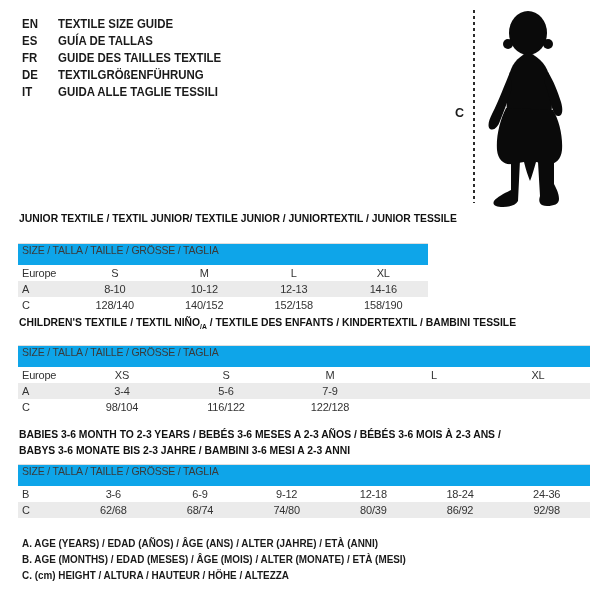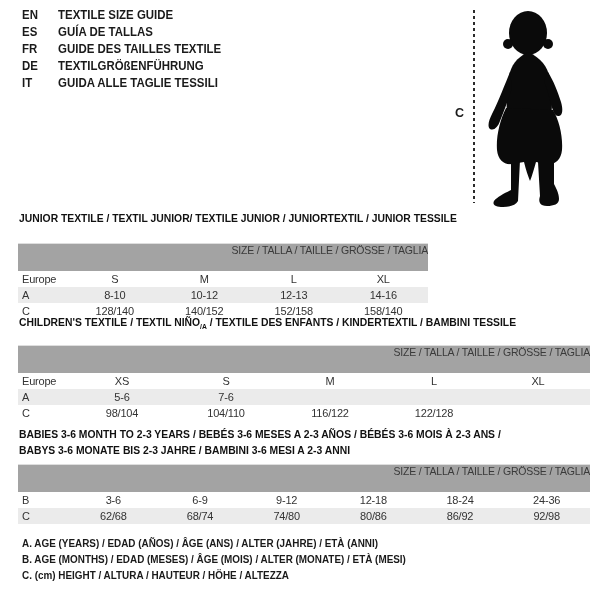--- a/index.html
+++ b/index.html
@@ -2,43 +2,43 @@
 <html><head>
 <meta charset="utf-8">
 <style>
   html,body { margin:0; padding:0; background:#ffffff; }
   .canvas {
     position:relative; width:600px; height:600px; background:#ffffff; overflow:hidden;
     font-family:"Liberation Sans", sans-serif; color:#1a1a1a;
   }
 
   
-  .lang-block { position:absolute; left:22px; top:6px; }
+  .lang-block { position:absolute; left:22px; top:15px; }
   .lang-row { display:flex; height:17px; line-height:17px; font-weight:bold; font-size:13px;
               transform:scaleX(0.88); transform-origin:0 50%; white-space:nowrap; }
   .lang-code { width:41px; }
 
   
   .dash-line { position:absolute; left:473px; top:10px; width:2px; height:193px;
                background:repeating-linear-gradient(to bottom,#2b2b2b 0 3px, transparent 3px 6px); }
   .measure-label { position:absolute; left:455px; top:106px; font-weight:bold; font-size:12.5px; }
   .baby { position:absolute; left:486px; top:10px; width:86px; height:198px; }
 
   
   .sec-title { position:absolute; left:19px; font-weight:bold; font-size:11.5px; line-height:12px;
                color:#111; white-space:nowrap; transform:scaleX(0.9); transform-origin:0 0; }
   .sec-title.two-line { line-height:16px; }
   .subsm { font-size:7.5px; vertical-align:sub; }
 
   
   .table { position:absolute; left:18px; }
   .t1 { width:410px; } .t2 { width:572px; } .t3 { width:572px; }
-  .thead { height:28px; line-height:13px; background:#a3a3a3; border-top:1px solid #dedede;
+  .thead { height:22px; line-height:13px; background:#0ea5e9; border-top:1px solid #dedede;
            box-sizing:border-box; font-size:10.5px; color:#3a3a3a; padding-left:4px;
-           letter-spacing:-0.2px; white-space:nowrap; overflow:hidden;text-align:right; }
+           letter-spacing:-0.2px; white-space:nowrap; overflow:hidden; }
   .trow { display:grid; height:16px; line-height:16px; font-size:11px; color:#333; }
   .t1 .trow { grid-template-columns:52px repeat(4,1fr); }
   .t2 .trow { grid-template-columns:52px repeat(5,1fr); }
   .t3 .trow { grid-template-columns:52px repeat(6,1fr); }
   .trow.shaded { background:#ebebeb; }
   .cell { text-align:center; letter-spacing:-0.2px; overflow:hidden; white-space:nowrap; }
   .cell.rlabel { text-align:left; padding-left:4px; }
 
   
   .footnotes { position:absolute; left:22px; top:535px; }
@@ -104,46 +104,46 @@
       <div class="cell">8-10</div>
       <div class="cell">10-12</div>
       <div class="cell">12-13</div>
       <div class="cell">14-16</div>
     </div>
     <div class="trow">
       <div class="cell rlabel">C</div>
       <div class="cell">128/140</div>
       <div class="cell">140/152</div>
       <div class="cell">152/158</div>
-      <div class="cell">158/140</div>
+      <div class="cell">158/190</div>
     </div>
   </div>
 
   <div class="sec-title" style="top:316px">
     <span>CHILDREN'S TEXTILE / TEXTIL NIÑO</span><span class="subsm">/A</span><span> / TEXTILE DES ENFANTS / KINDERTEXTIL / BAMBINI TESSILE</span>
   </div>
   <div class="table t2" style="top:345px">
     <div class="thead">SIZE / TALLA / TAILLE / GRÖSSE / TAGLIA</div>
     <div class="trow">
       <div class="cell rlabel">Europe</div>
       <div class="cell">XS</div>
       <div class="cell">S</div>
       <div class="cell">M</div>
       <div class="cell">L</div>
       <div class="cell">XL</div>
     </div>
     <div class="trow shaded">
       <div class="cell rlabel">A</div>
+      <div class="cell">3-4</div>
       <div class="cell">5-6</div>
-      <div class="cell">7-6</div>
+      <div class="cell">7-9</div>
     </div>
     <div class="trow">
       <div class="cell rlabel">C</div>
       <div class="cell">98/104</div>
-      <div class="cell">104/110</div>
       <div class="cell">116/122</div>
       <div class="cell">122/128</div>
     </div>
   </div>
 
   <div class="sec-title two-line" style="top:426px">
     <div>BABIES 3-6 MONTH TO 2-3 YEARS / BEBÉS 3-6 MESES A 2-3 AÑOS / BÉBÉS 3-6 MOIS À 2-3 ANS /</div>
     <div>BABYS 3-6 MONATE BIS 2-3 JAHRE / BAMBINI 3-6 MESI A 2-3 ANNI</div>
   </div>
   <div class="table t3" style="top:464px">
@@ -155,21 +155,21 @@
       <div class="cell">9-12</div>
       <div class="cell">12-18</div>
       <div class="cell">18-24</div>
       <div class="cell">24-36</div>
     </div>
     <div class="trow shaded">
       <div class="cell rlabel">C</div>
       <div class="cell">62/68</div>
       <div class="cell">68/74</div>
       <div class="cell">74/80</div>
-      <div class="cell">80/86</div>
+      <div class="cell">80/39</div>
       <div class="cell">86/92</div>
       <div class="cell">92/98</div>
     </div>
   </div>
 
   <div class="footnotes">
     <div class="footnote">A. AGE (YEARS) / EDAD (AÑOS) / ÂGE (ANS) / ALTER (JAHRE) / ETÀ (ANNI)</div>
     <div class="footnote">B. AGE (MONTHS) / EDAD (MESES) / ÂGE (MOIS) / ALTER (MONATE) / ETÀ (MESI)</div>
     <div class="footnote">C. (cm) HEIGHT / ALTURA / HAUTEUR / HÖHE / ALTEZZA</div>
   </div>

